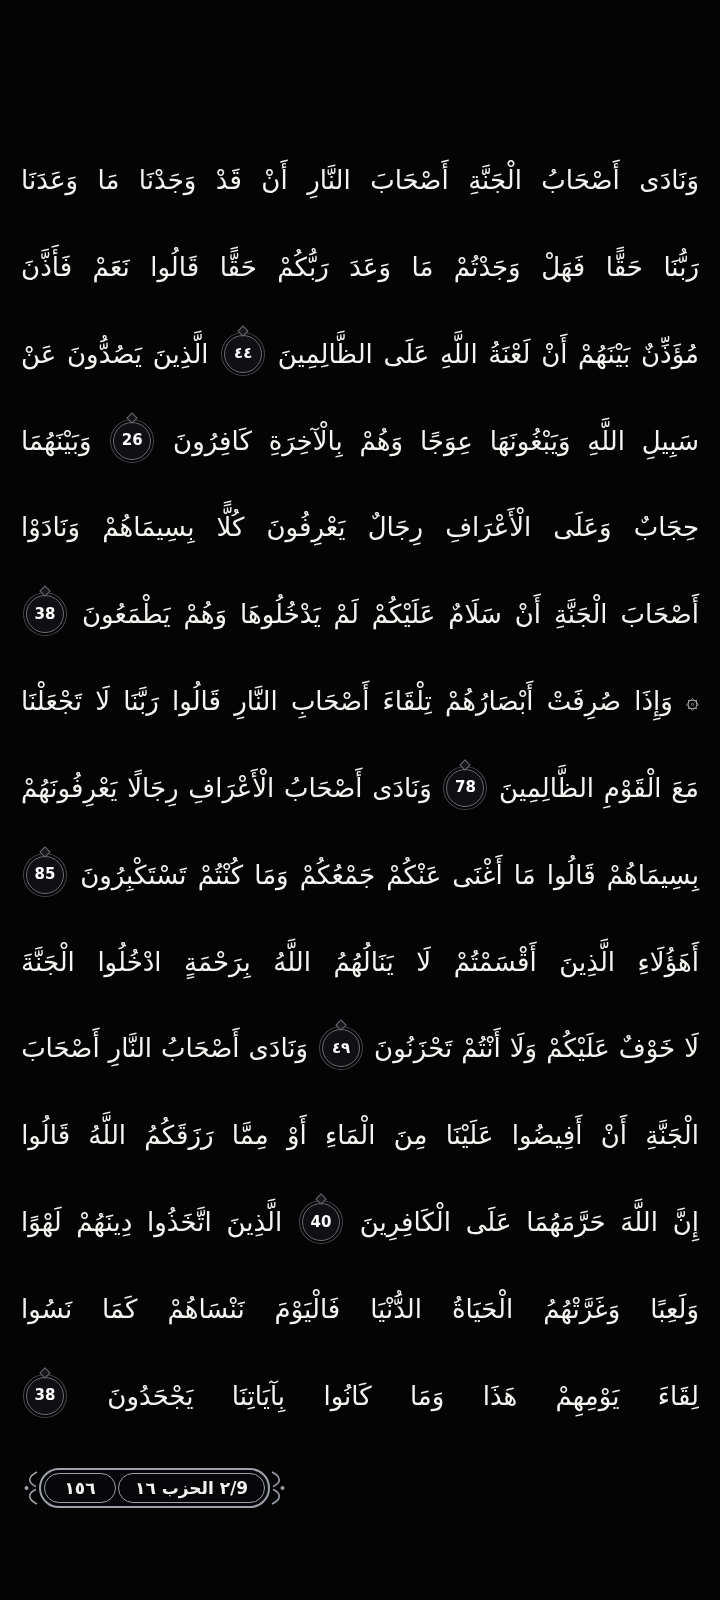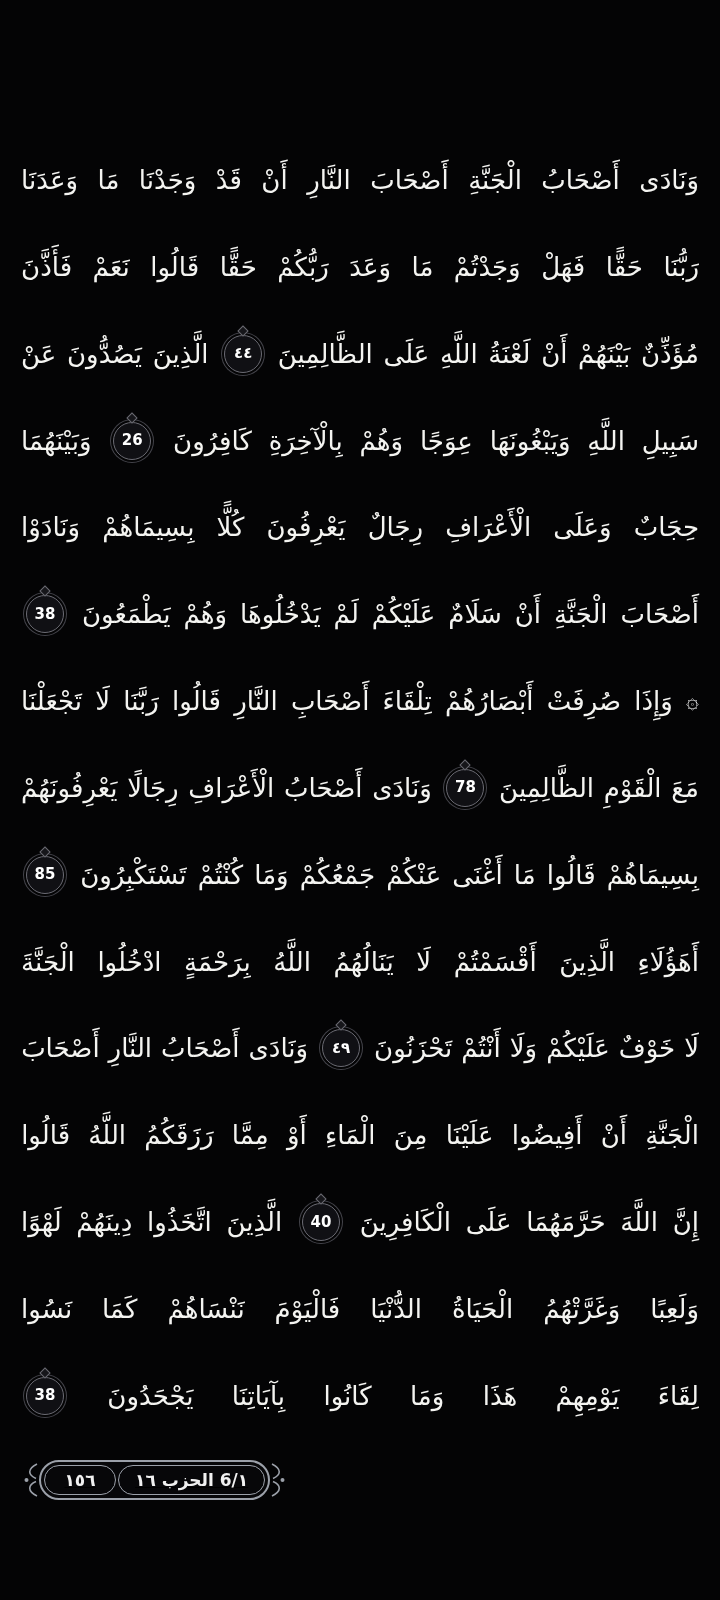--- a/index.html
+++ b/index.html
@@ -24,21 +24,21 @@
     background:#101014;border:1px solid #6b6b73;
     box-shadow:0 0 0 2px #040405,0 0 0 3px #44444b;margin:0 5px;}
   .ayah::before{content:"";position:absolute;top:-9px;left:50%;width:6px;height:6px;
     background:#16161a;border:1px solid #6b6b73;transform:translateX(-50%) rotate(45deg);}
   .ayah .num{font-size:15px;font-weight:bold;color:#ffffff;}
 
   
   .rub{font-size:22px;color:#e6e6e6;flex:0 0 auto;}
 
   
-  .footer{position:absolute;left:22px;bottom:100px;display:flex;align-items:center;direction:ltr;text-decoration:underline;}
+  .footer{position:absolute;left:22px;bottom:92px;display:flex;align-items:center;direction:ltr;text-decoration:underline;}
   .pill{display:flex;align-items:center;gap:1px;}
   .frame{display:flex;align-items:stretch;gap:2px;border:2px solid #9ba0a9;
     border-radius:21px;padding:3px;background:#070709;}
   .cell{display:flex;align-items:center;justify-content:center;height:28px;
     border:1.5px solid #9ba0a9;color:#f1f1f1;font-size:17px;font-weight:bold;direction:rtl;}
   .cell.page-num{border-radius:15px;padding:0 12px;min-width:46px;}
   .cell.hizb{border-radius:15px;padding:0 16px;min-width:104px;}
   .orn{display:flex;align-items:center;}
   .orn.flip{transform:scaleX(-1);}
 </style>
@@ -246,21 +246,21 @@
   <div class="footer">
     <div class="pill">
       <span class="orn">
         <svg width="16" height="36" viewBox="0 0 16 36">
           <path d="M15 2 C5 7 6 13 14 16.5 M14 19.5 C6 23 5 29 15 34" stroke="#9ba0a9" stroke-width="1.6" fill="none"></path>
           <circle cx="4.5" cy="18" r="2" fill="#9ba0a9"></circle>
         </svg>
       </span>
       <span class="frame">
         <span class="cell page-num">١٥٦</span>
-        <span class="cell hizb">١/6 الحزب ١٦</span>
+        <span class="cell hizb">9/٢ الحزب ١٦</span>
       </span>
       <span class="orn flip">
         <svg width="16" height="36" viewBox="0 0 16 36">
           <path d="M15 2 C5 7 6 13 14 16.5 M14 19.5 C6 23 5 29 15 34" stroke="#9ba0a9" stroke-width="1.6" fill="none"></path>
           <circle cx="4.5" cy="18" r="2" fill="#9ba0a9"></circle>
         </svg>
       </span>
     </div>
   </div>
 

